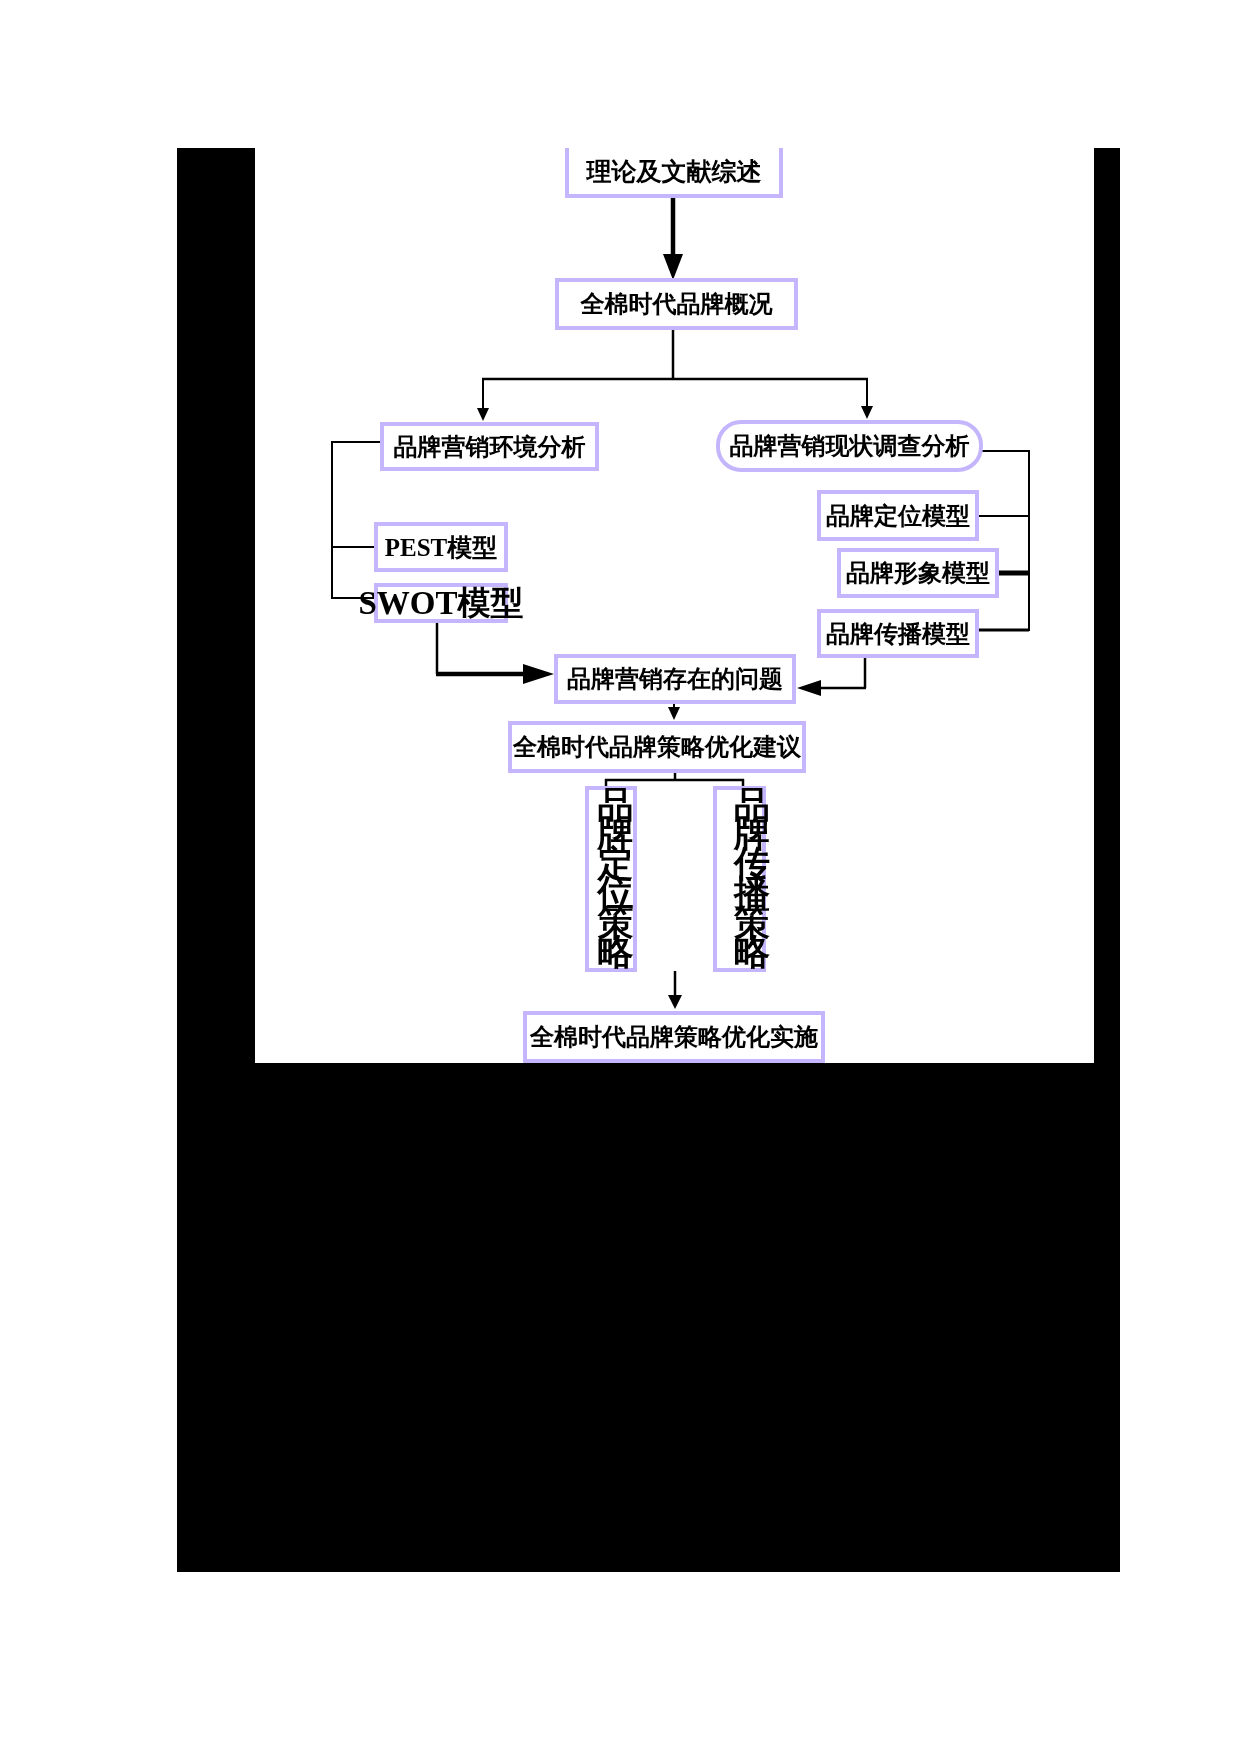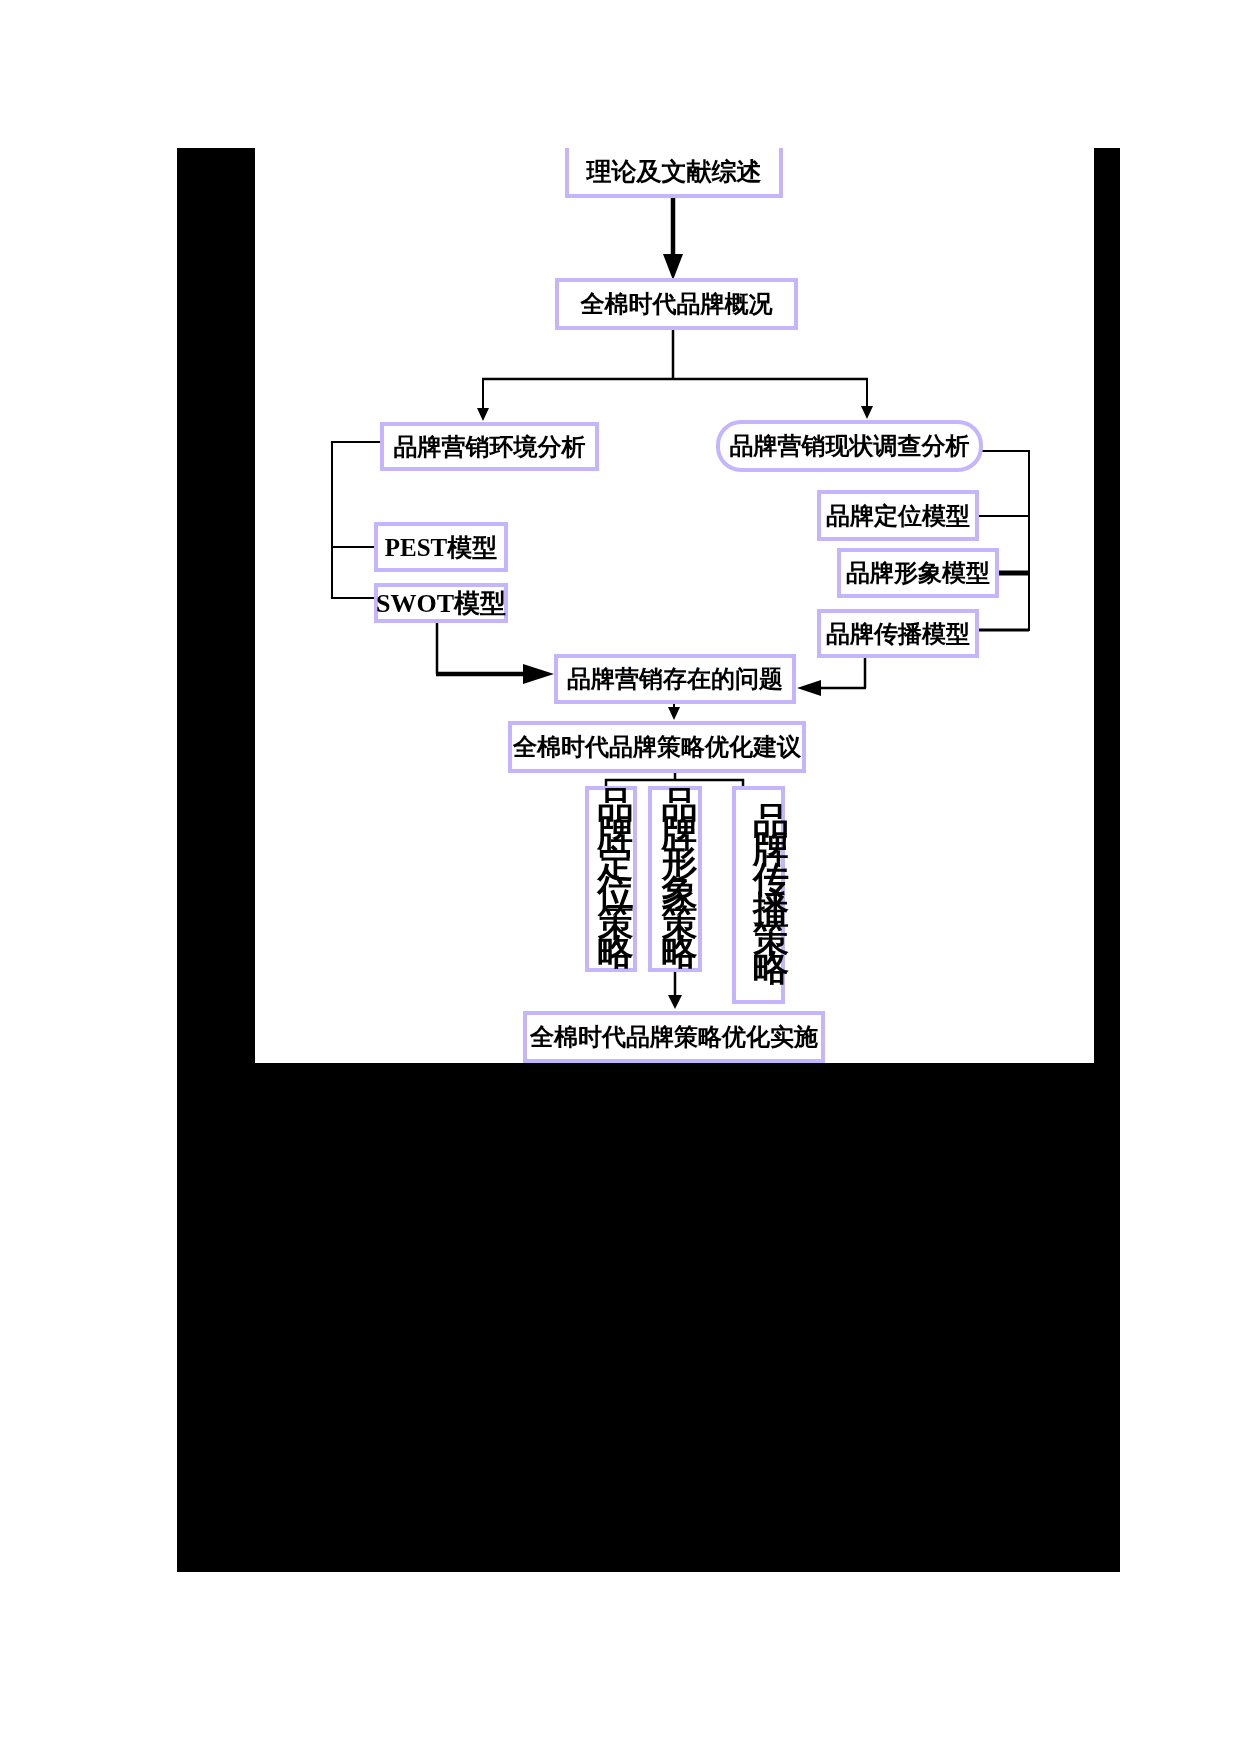--- a/index.html
+++ b/index.html
@@ -97,39 +97,36 @@
   <div class="node topcut" style="left:565px;top:148px;width:218px;height:50px;font-size:25px;">理论及文献综述</div>
 
   <div class="node" style="left:555px;top:278px;width:243px;height:52px;">全棉时代品牌概况</div>
 
   <div class="node" style="left:380px;top:422px;width:219px;height:49px;">品牌营销环境分析</div>
 
   <div class="node" style="left:716px;top:420px;width:267px;height:52px;border-radius:25px;">品牌营销现状调查分析</div>
 
   <div class="node" style="left:374px;top:522px;width:134px;height:50px;font-size:25px;">PEST模型</div>
 
-  <div class="node" style="left:374px;top:583px;width:134px;height:40px;font-size:26px;">SWOT模型</div>
+  <div class="node" style="left:374px;top:583px;width:134px;height:40px;font-size:33px;">SWOT模型</div>
 
   <div class="node" style="left:817px;top:490px;width:162px;height:51px;">品牌定位模型</div>
 
   <div class="node" style="left:817px;top:548px;width:162px;height:50px;margin-left:20px;">品牌形象模型</div>
 
   <div class="node" style="left:817px;top:609px;width:162px;height:49px;">品牌传播模型</div>
 
   <div class="node" style="left:554px;top:654px;width:242px;height:50px;">品牌营销存在的问题</div>
 
   <div class="node" style="left:508px;top:721px;width:298px;height:52px;">全棉时代品牌策略优化建议</div>
 
   <div class="node vertical" style="left:585px;top:786px;width:52px;height:186px;">
     <span class="vtext">品牌定位策略</span>
   </div>
 
-  <div class="node vertical" style="left:648px;top:786px;width:54px;height:186px;">
-    <span class="vtext">品牌形象策略</span>
-  </div>
 
-  <div class="node vertical" style="left:732px;top:786px;width:53px;height:218px;padding-left:16px;">
+  <div class="node vertical" style="left:713px;top:786px;width:53px;height:186px;padding-left:16px;">
     <span class="vtext">品牌传播策略</span>
   </div>
 
   <div class="node" style="left:523px;top:1011px;width:302px;height:52px;">全棉时代品牌策略优化实施</div>
 
 </div>
 
 </body></html>

